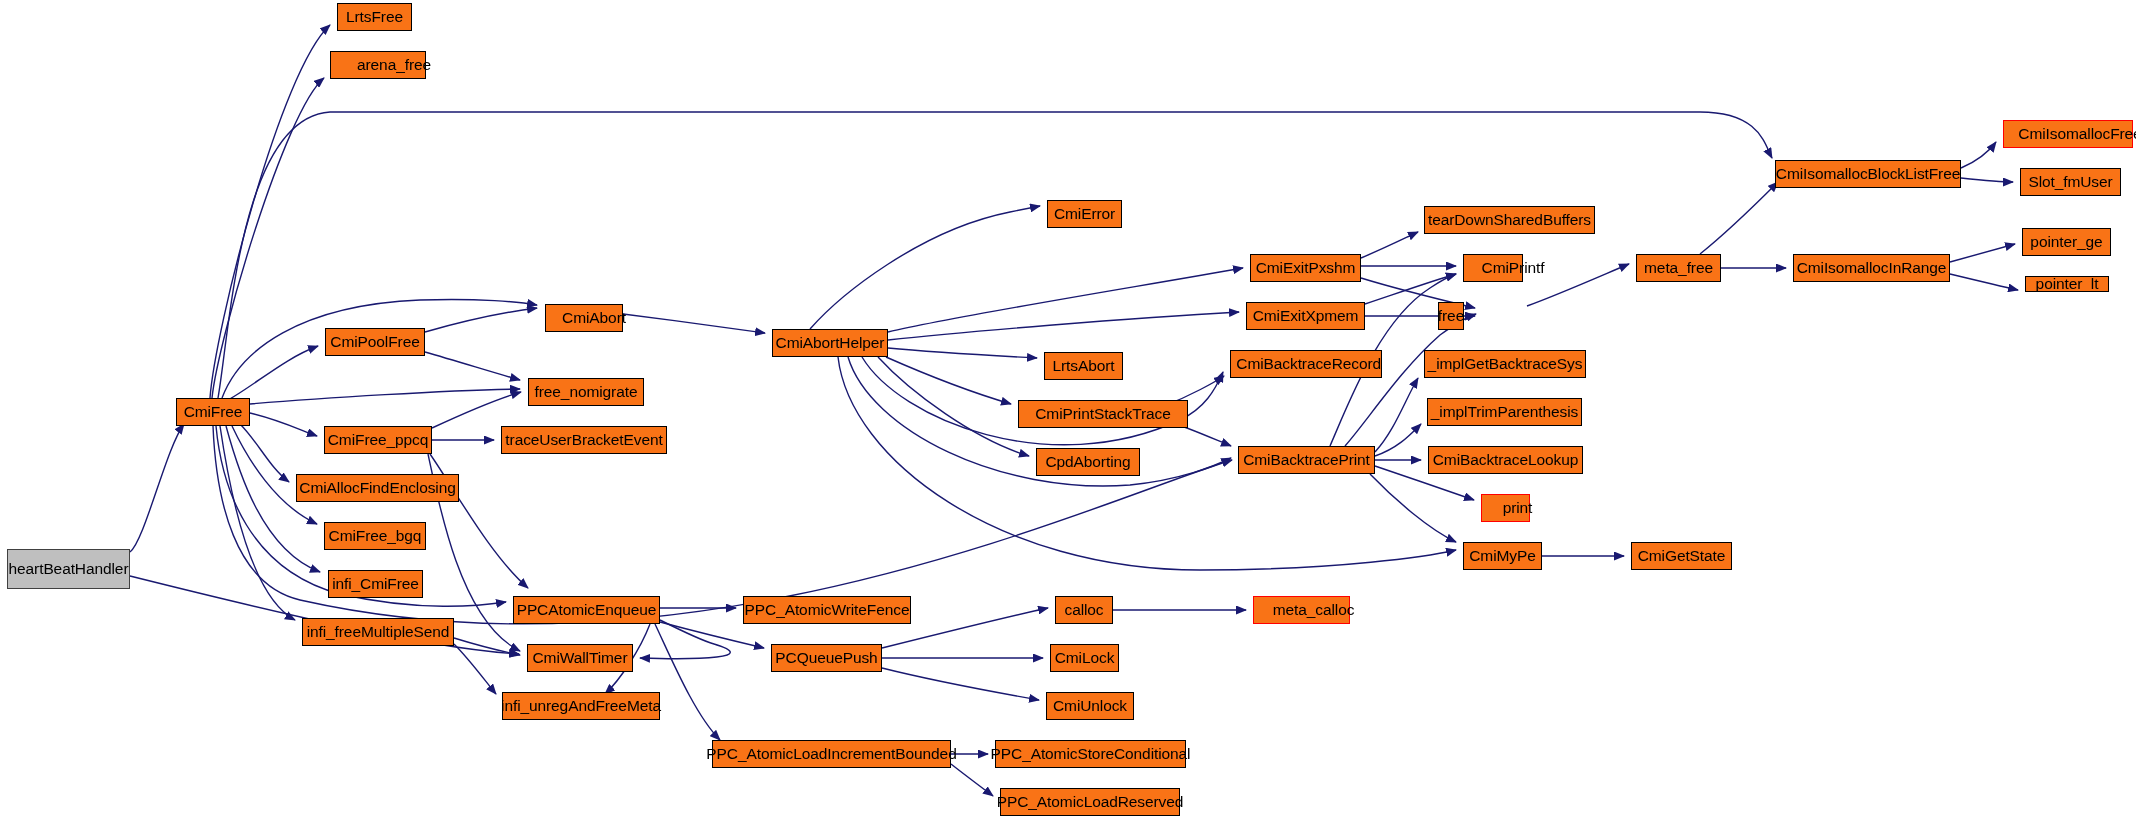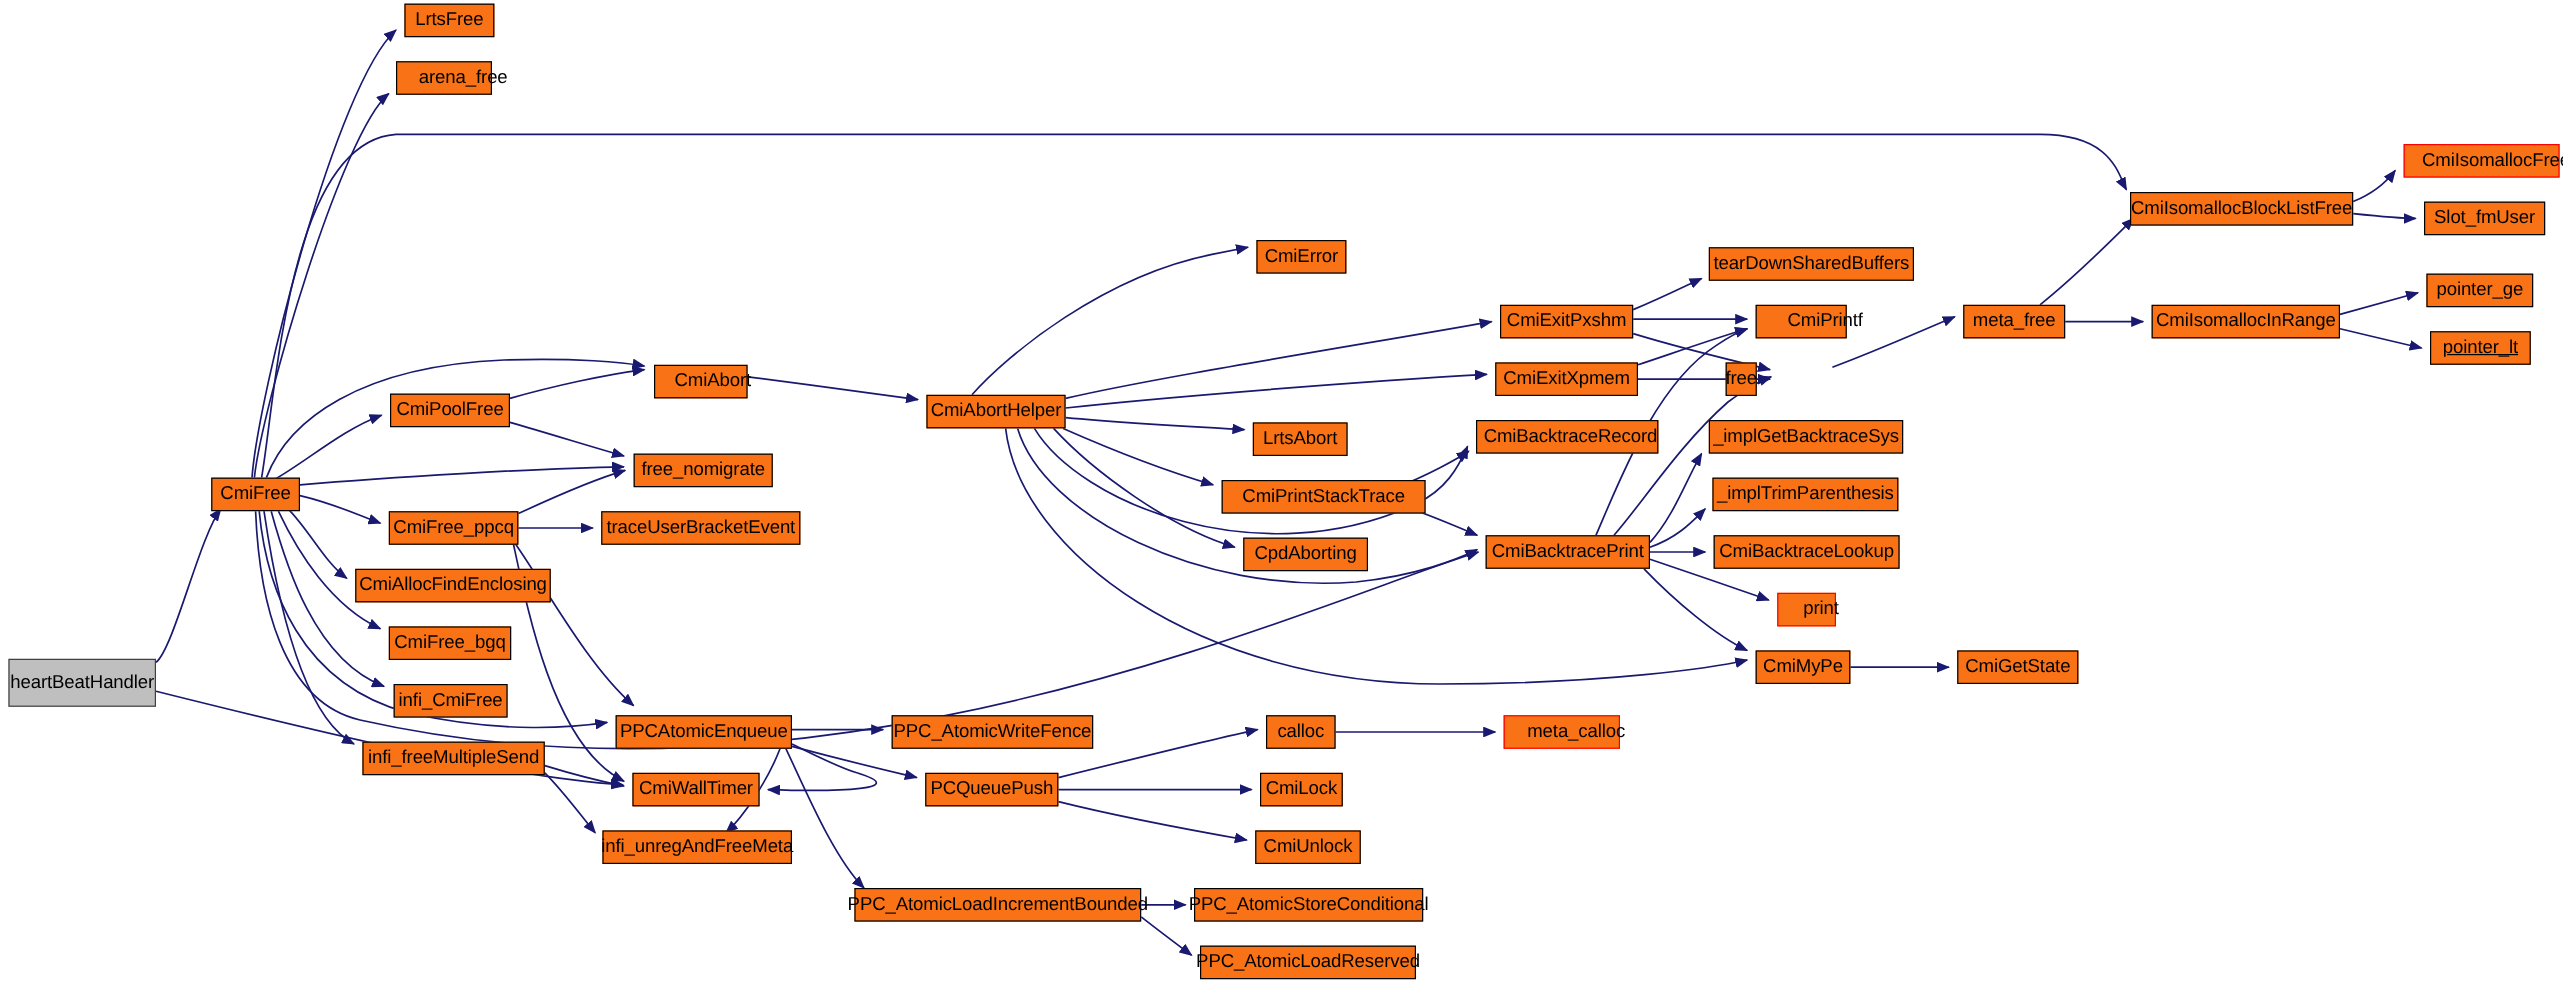--- a/index.html
+++ b/index.html
@@ -95,21 +95,21 @@
   <div id="node-layer">
       <div class="node root" style="left: 7px; top: 549px; width: 123px; height: 40px;">
         <span>heartBeatHandler</span>
       </div>
       <div class="node" style="left: 176px; top: 398px; width: 74px; height: 28px;">
         <span>CmiFree</span>
       </div>
       <div class="node" style="left: 337px; top: 3px; width: 75px; height: 28px;">
         <span>LrtsFree</span>
       </div>
-      <div class="node" style="left: 330px; top: 51px; width: 80px; height: 28px; padding-left: 32px;">
+      <div class="node" style="left: 330px; top: 51px; width: 96px; height: 28px; padding-left: 32px;">
         <span>arena_free</span>
       </div>
       <div class="node" style="left: 325px; top: 328px; width: 100px; height: 28px;">
         <span>CmiPoolFree</span>
       </div>
       <div class="node" style="left: 528px; top: 378px; width: 116px; height: 28px;">
         <span>free_nomigrate</span>
       </div>
       <div class="node" style="left: 324px; top: 426px; width: 108px; height: 28px;">
         <span>CmiFree_ppcq</span>
@@ -146,21 +146,21 @@
       </div>
       <div class="node" style="left: 1036px; top: 448px; width: 104px; height: 28px;">
         <span>CpdAborting</span>
       </div>
       <div class="node" style="left: 1424px; top: 206px; width: 171px; height: 28px;">
         <span>tearDownSharedBuffers</span>
       </div>
       <div class="node" style="left: 1250px; top: 254px; width: 111px; height: 28px;">
         <span>CmiExitPxshm</span>
       </div>
-      <div class="node" style="left: 1463px; top: 254px; width: 76px; height: 28px; padding-left: 40px;">
+      <div class="node" style="left: 1463px; top: 254px; width: 60px; height: 28px; padding-left: 40px;">
         <span>CmiPrintf</span>
       </div>
       <div class="node" style="left: 1246px; top: 302px; width: 119px; height: 28px;">
         <span>CmiExitXpmem</span>
       </div>
       <div class="node" style="left: 1438px; top: 302px; width: 26px; height: 28px;">
         <span>free</span>
       </div>
       <div class="node" style="left: 1230px; top: 350px; width: 152px; height: 28px; justify-content: flex-end;">
         <span>CmiBacktraceRecord</span>
@@ -191,21 +191,21 @@
       </div>
       <div class="node" style="left: 2020px; top: 168px; width: 101px; height: 28px;">
         <span>Slot_fmUser</span>
       </div>
       <div class="node" style="left: 1793px; top: 254px; width: 157px; height: 28px;">
         <span>CmiIsomallocInRange</span>
       </div>
       <div class="node" style="left: 2022px; top: 228px; width: 89px; height: 28px;">
         <span>pointer_ge</span>
       </div>
-      <div class="node" style="left: 2025px; top: 276px; width: 84px; height: 28px; text-decoration: underline;">
+      <div class="node" style="left: 2025px; top: 276px; width: 84px; height: 16px;">
         <span>pointer_lt</span>
       </div>
       <div class="node" style="left: 1463px; top: 542px; width: 79px; height: 28px;">
         <span>CmiMyPe</span>
       </div>
       <div class="node" style="left: 1631px; top: 542px; width: 101px; height: 28px;">
         <span>CmiGetState</span>
       </div>
       <div class="node" style="left: 513px; top: 596px; width: 147px; height: 28px;">
         <span>PPCAtomicEnqueue</span>

